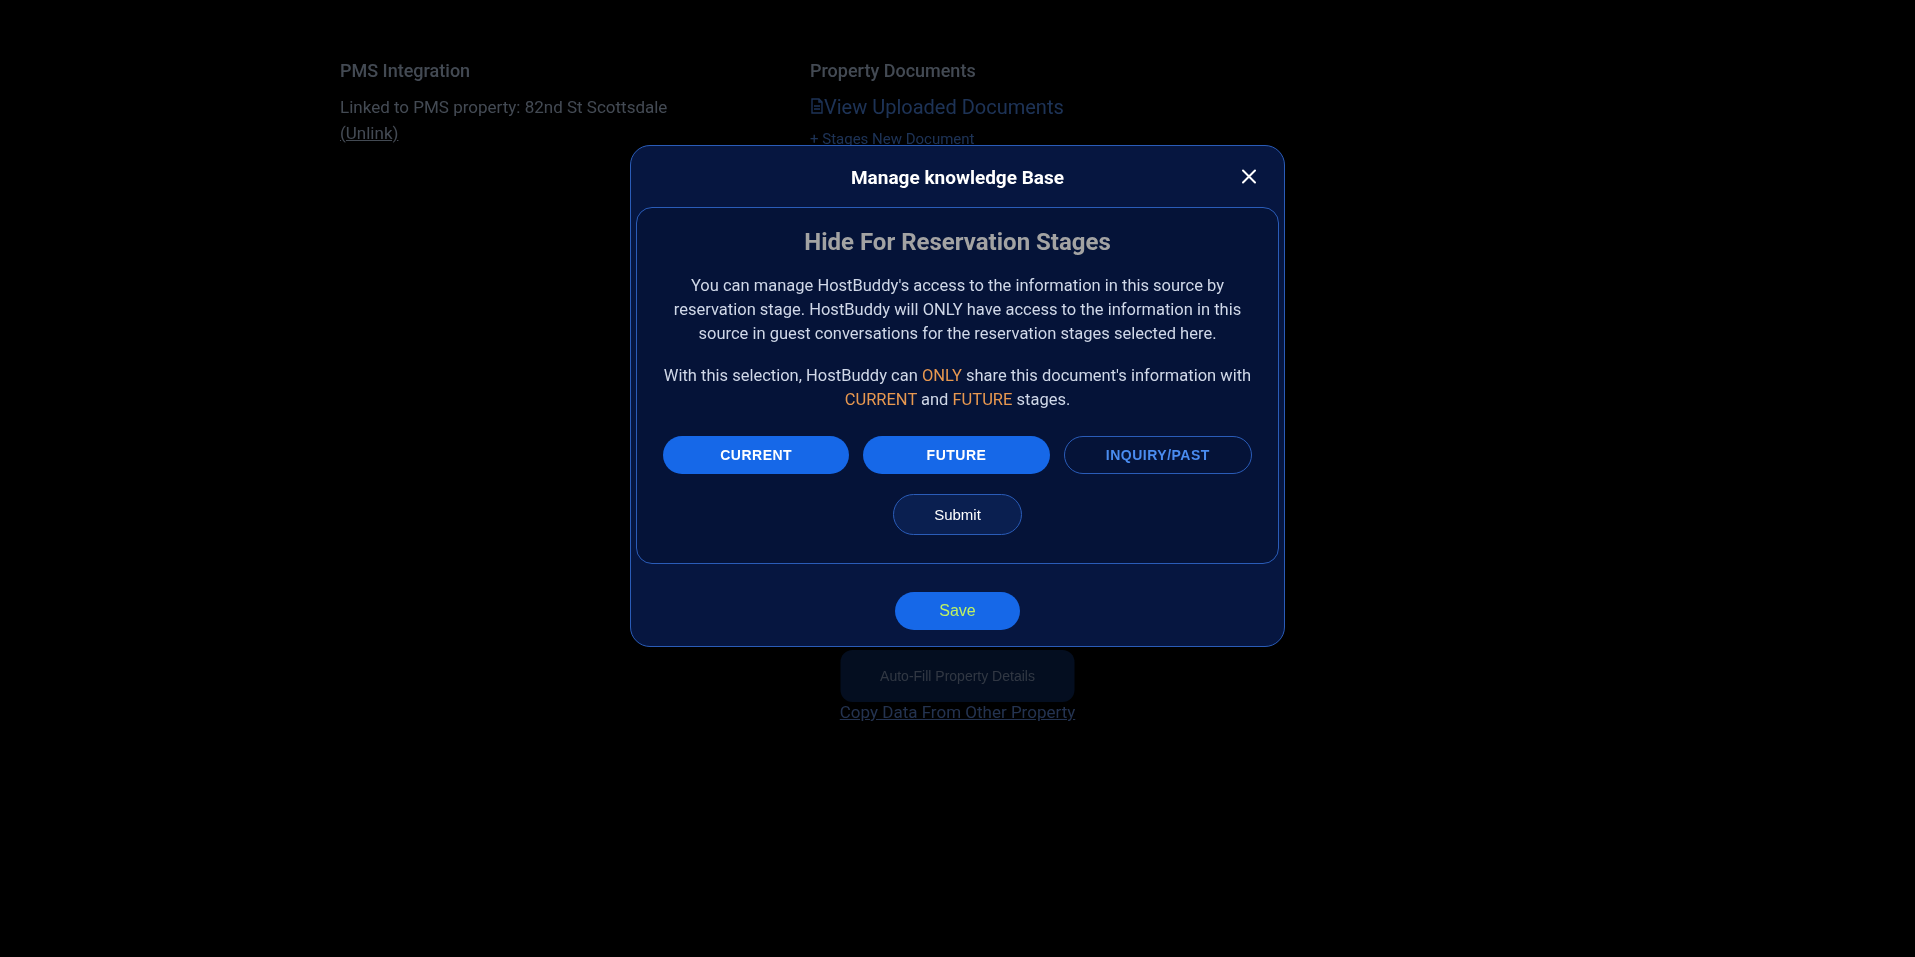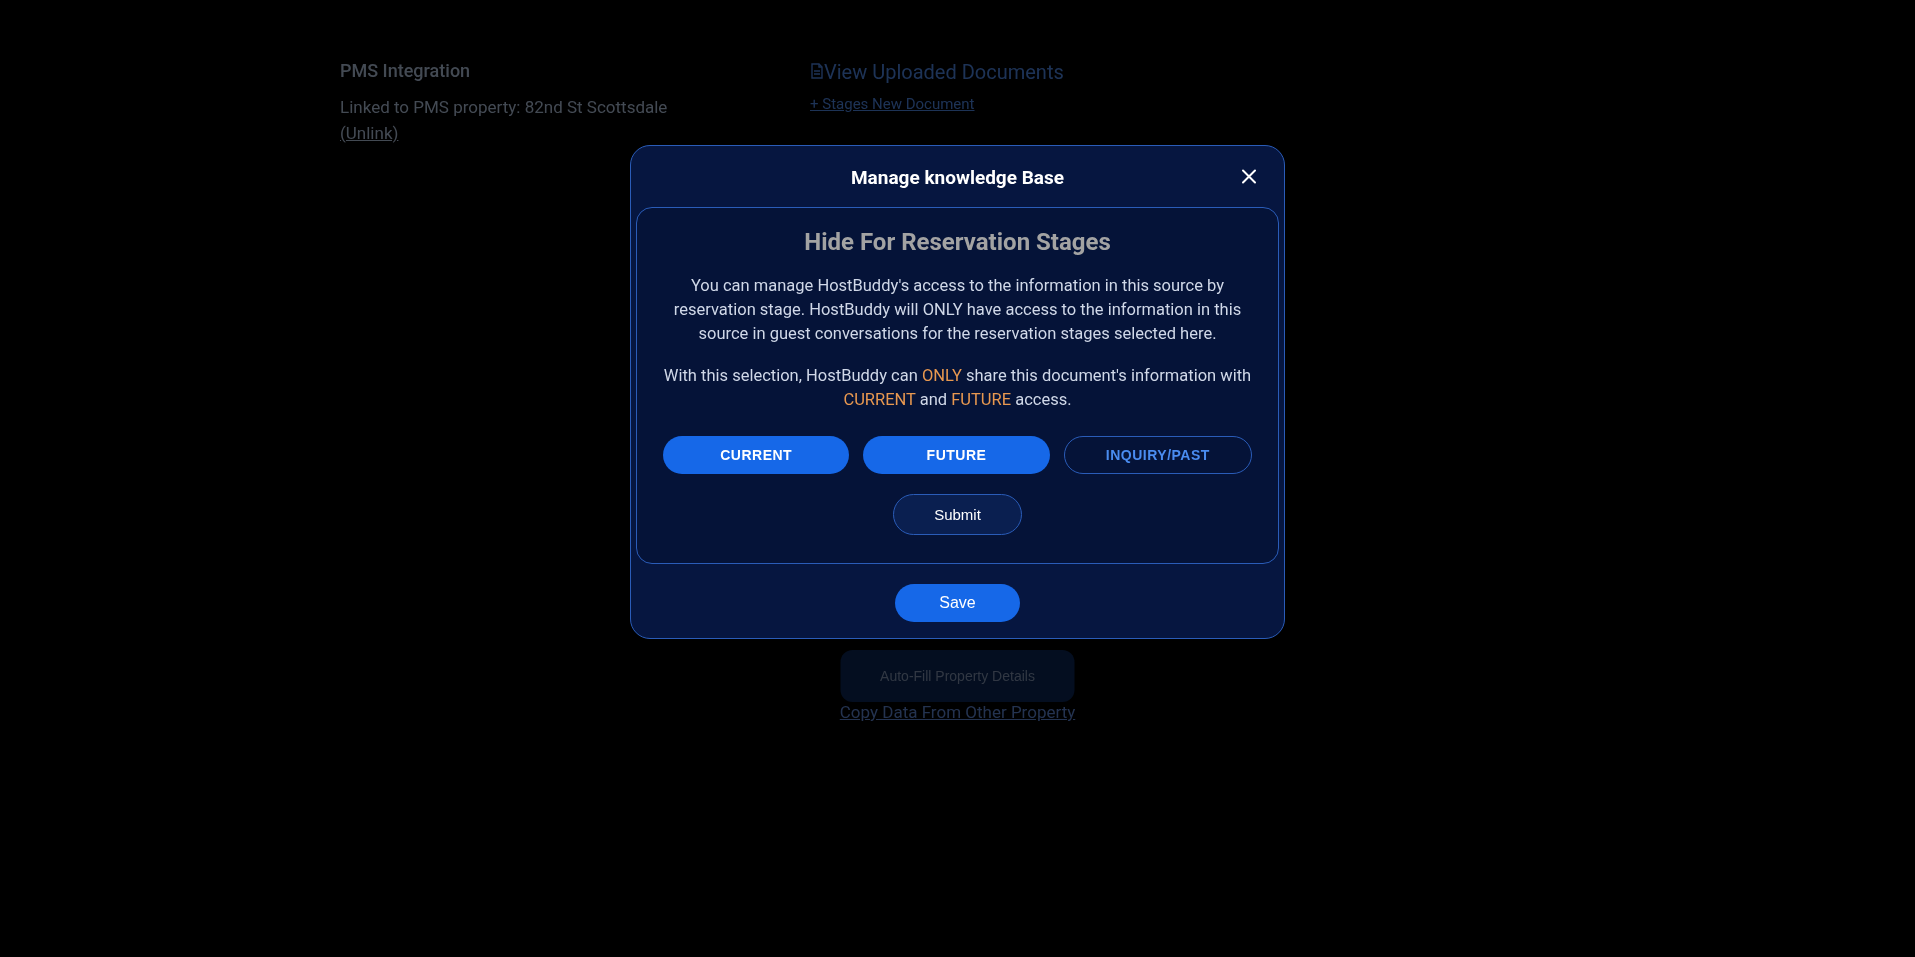--- a/index.html
+++ b/index.html
@@ -204,24 +204,24 @@
       background-color: #0a1f50;
       color: #fff;
       border: 1.5px solid #2a5cb8;
       border-radius: 24px;
       font-size: 15px;
       font-weight: 500;
       cursor: pointer;
     }
     .save-btn {
       display: block;
-      margin: 20px auto 14px;
+      margin: 28px auto 14px;
       padding: 10px 44px;
       background-color: #1668e8;
-      color: #ffffff;
+      color: #bef264;
       border: none;
       border-radius: 22px;
       font-size: 16px;
       font-weight: 500;
       cursor: pointer;
     }
   </style>
 </head>
 <body>
 
@@ -229,20 +229,21 @@
   <div class="bg-columns">
     <div class="bg-left">
       <h2 class="bg-heading">PMS Integration</h2>
       <p class="bg-pms-text">
         <span>Linked to PMS property: 82nd St Scottsdale</span>
         <br>
         <span class="unlink">(Unlink)</span>
       </p>
     </div>
     <div class="bg-right">
+      <h2 class="bg-heading">Property Documents</h2>
       <div class="bg-doc-link">
         <span class="doc-icon">
           <svg viewBox="0 0 14 16" fill="none" stroke="#4a7fd8" stroke-width="1.4">
             <path d="M2 1 H9 L12 4 V15 H2 Z"></path>
             <path d="M9 1 V4 H12"></path>
             <path d="M4 8 H10 M4 11 H10"></path>
           </svg>
         </span>
         <span>View Uploaded Documents</span>
       </div>
@@ -264,21 +265,21 @@
           <svg viewBox="0 0 18 18" stroke="#fff" stroke-width="2" stroke-linecap="round">
             <path d="M3 3 L15 15 M15 3 L3 15"></path>
           </svg>
         </span>
       </button>
     </div>
     <div class="inner-card">
       <h3 class="card-title">Hide For Reservation Stages</h3>
       <p class="card-desc">You can manage HostBuddy's access to the information in this source by reservation stage. HostBuddy will ONLY have access to the information in this source in guest conversations for the reservation stages selected here.</p>
       <p class="card-desc2">
-        <span>With this selection, HostBuddy can </span><span class="highlight">ONLY</span><span> share this document's information with </span><span class="highlight">CURRENT</span><span> and </span><span class="highlight">FUTURE</span><span> access.</span>
+        <span>With this selection, HostBuddy can </span><span class="highlight">ONLY</span><span> share this document's information with </span><span class="highlight">CURRENT</span><span> and </span><span class="highlight">FUTURE</span><span> stages.</span>
       </p>
       <div class="stage-buttons">
         <button class="stage-btn active">CURRENT</button>
         <button class="stage-btn active">FUTURE</button>
         <button class="stage-btn inactive">INQUIRY/PAST</button>
       </div>
       <button class="submit-btn">Submit</button>
     </div>
     <button class="save-btn">Save</button>
   </div>

